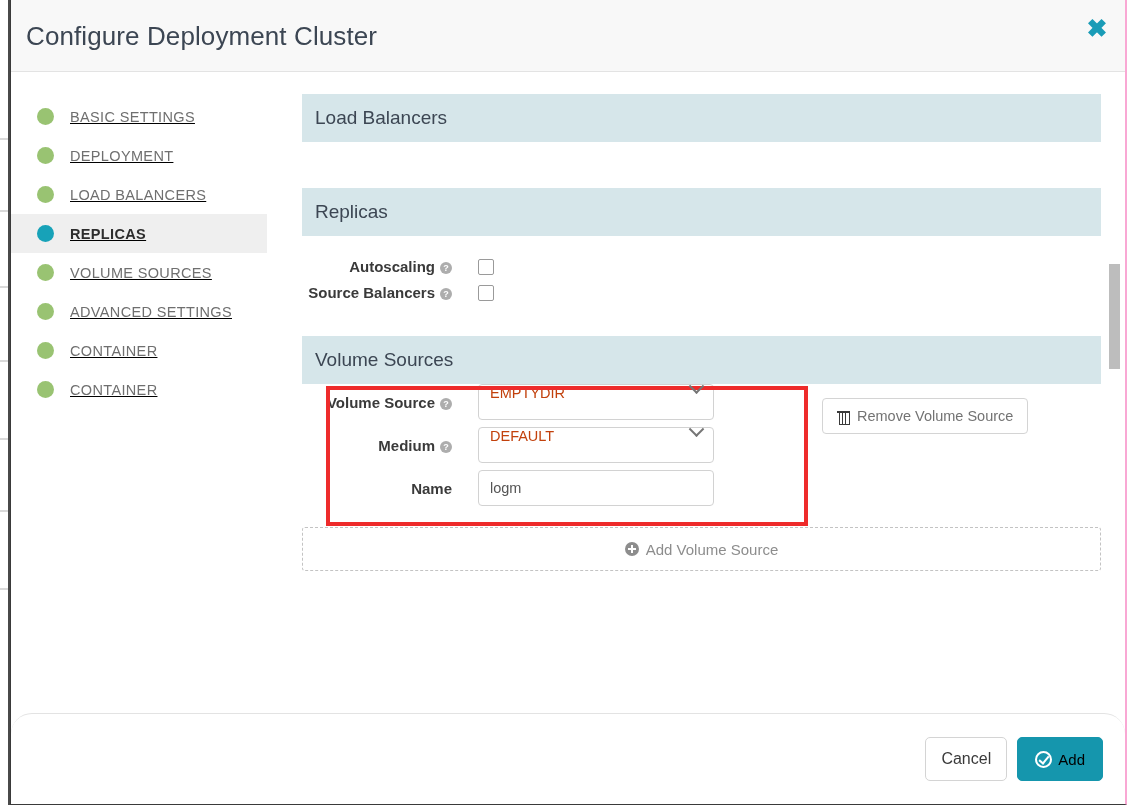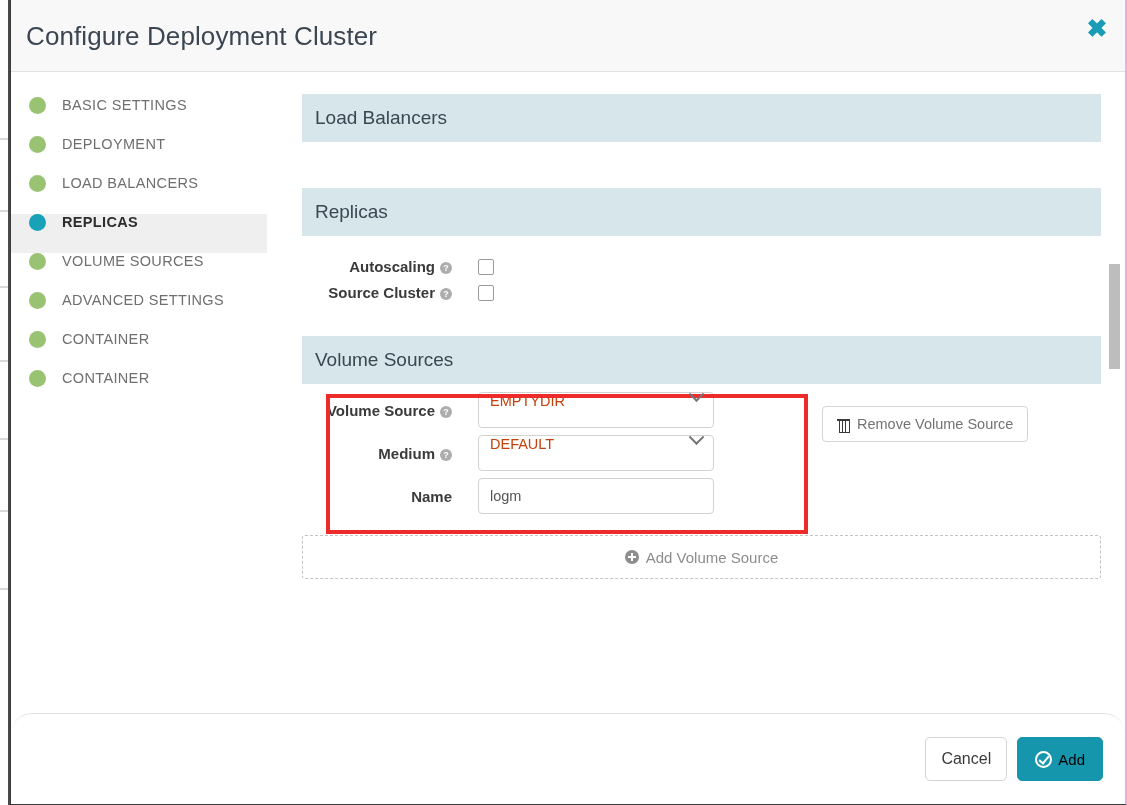--- a/index.html
+++ b/index.html
@@ -81,24 +81,26 @@
   }
 
   
   .sidebar {
     width: 256px;
     flex: 0 0 256px;
     padding-top: 25px;
   }
   .nav-item {
     display: flex;
+    align-items: center;
     height: 39px;
-    padding-left: 18px;
+    padding-left: 26px;
     cursor: pointer;
     background: transparent;
+    text-decoration: underline;
   }
   .nav-item.active { background: #efefef; }
   .nav-dot {
     width: 17px; height: 17px;
     border-radius: 50%;
     background: #83b653;
     opacity: 0.82;
     flex: 0 0 auto;
     margin-right: 16px;
   }
@@ -205,21 +207,20 @@
     border-bottom: 2px solid #767676;
     transform: rotate(45deg) translate(-3px,-3px);
     flex: 0 0 auto;
   }
 
   
   .vs-wrap {
     position: relative;
     display: flex;
     align-items: flex-start;
-    margin-top: 8px;
   }
   .vs-box {
     position: absolute;
     left: 24px;
     top: 2px;
     width: 482px;
     height: 140px;
     border: 4px solid #ee2b2b;
     pointer-events: none;
   }
@@ -430,21 +431,21 @@
 
       <div class="frow">
         <div class="frow-label">
           <span>Autoscaling</span><span class="help-icon">?</span>
         </div>
         <div class="checkbox"></div>
       </div>
 
       <div class="frow">
         <div class="frow-label">
-          <span>Source Cluster</span><span class="help-icon">?</span>
+          <span>Source Balancers</span><span class="help-icon">?</span>
         </div>
         <div class="checkbox"></div>
       </div>
 
 
       <div class="section-gap-sm"></div>
 
       <div class="section-head">
         <span>Volume Sources</span>
       </div>

